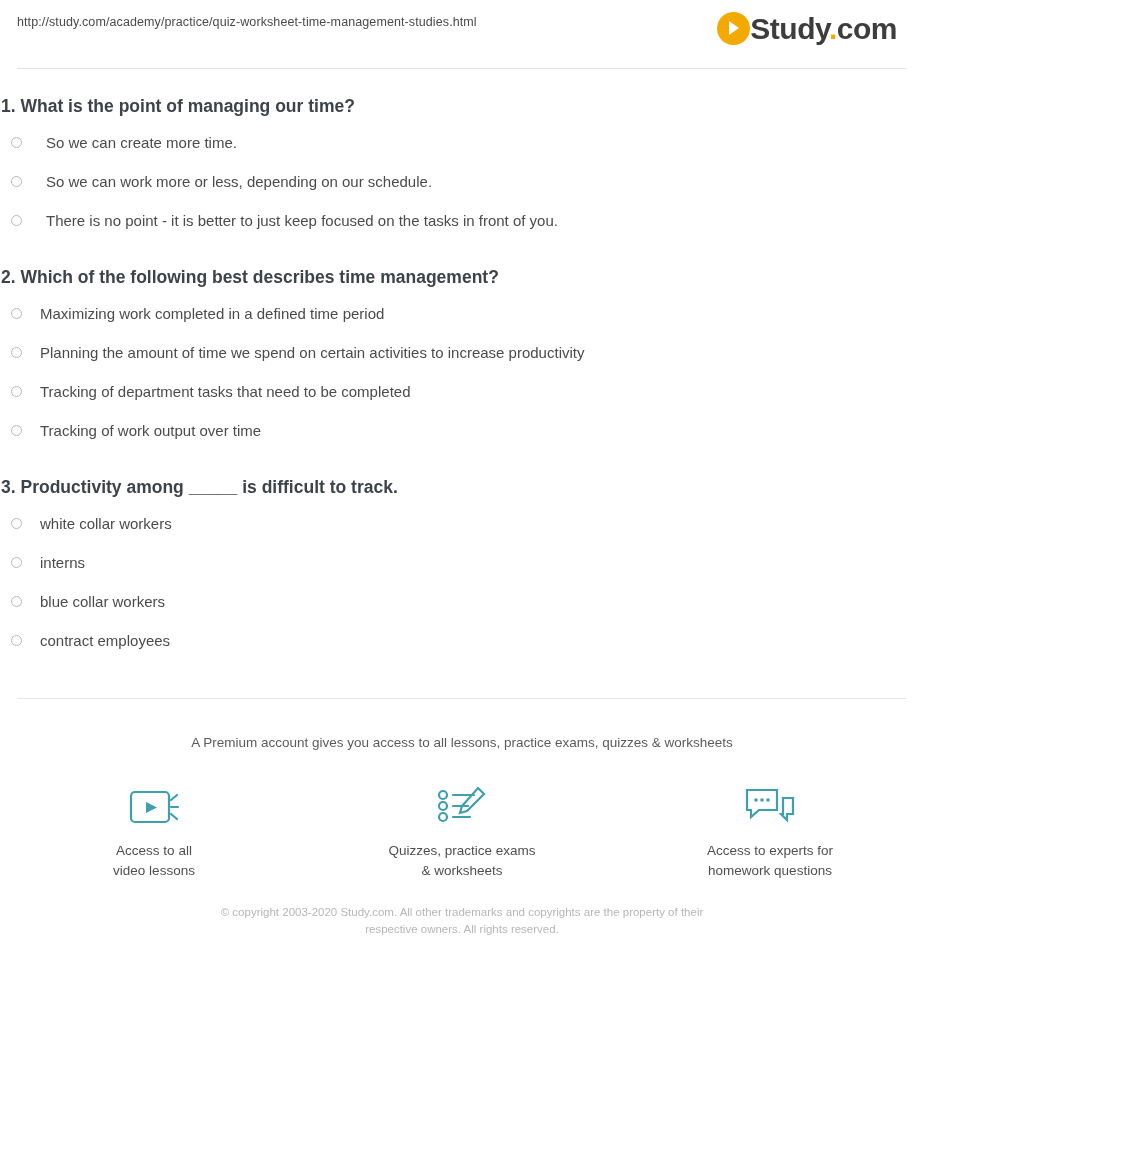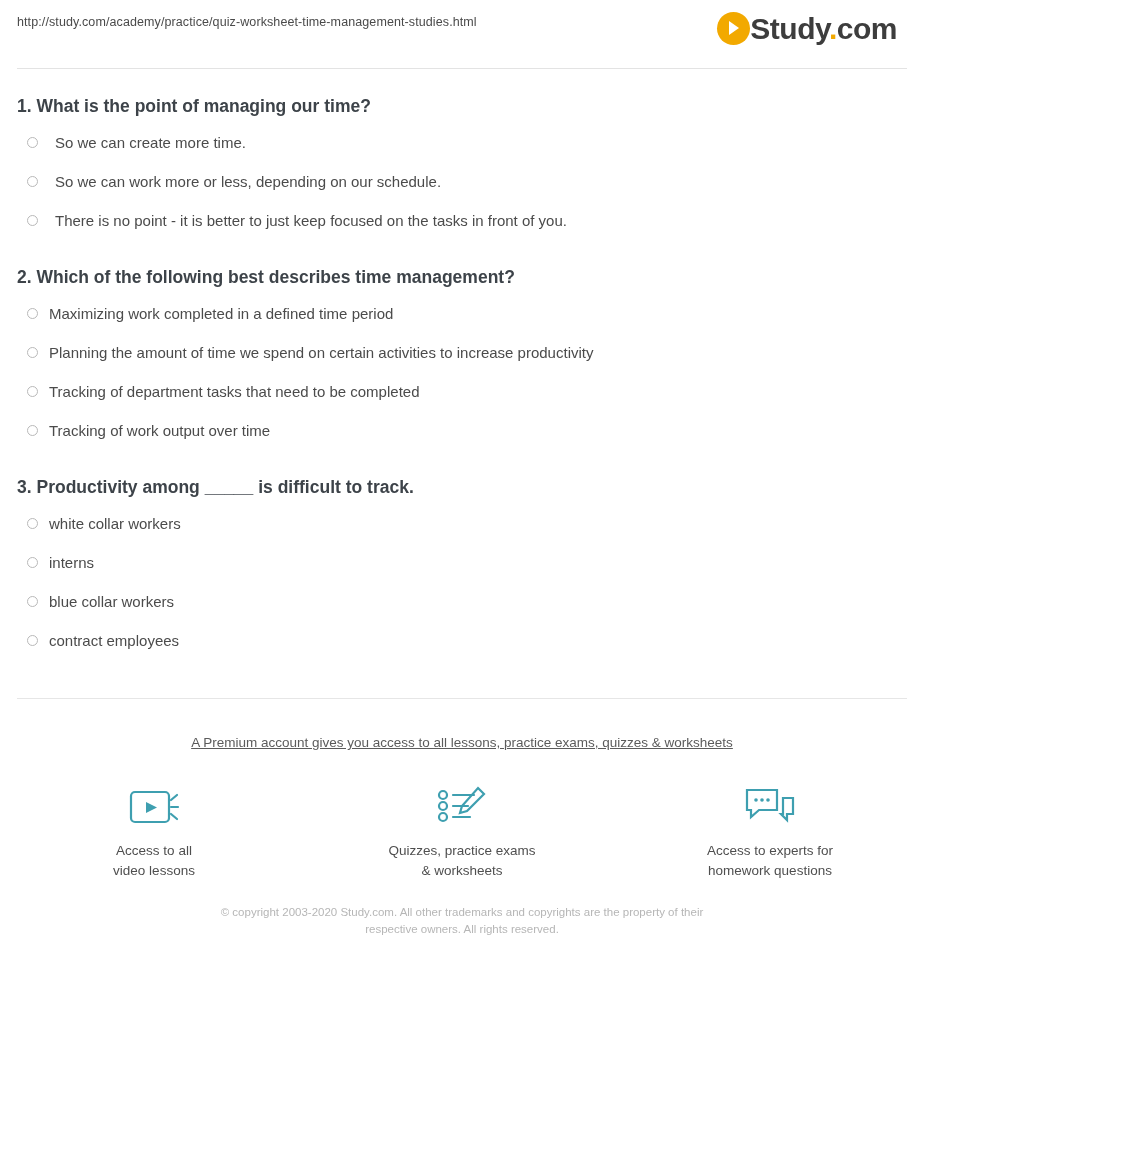--- a/index.html
+++ b/index.html
@@ -66,40 +66,40 @@
     color: #3d4349;
     margin: 22px 0 0 17px;
     letter-spacing: -0.2px;
   }
   .rule {
     height: 1px;
     background: #e3e3e3;
     margin: 22px 17px 0 17px;
   }
   .quiz {
-    padding: 0 17px;
+    padding: 0 1px;
   }
   .question {
     margin-top: 27px;
   }
   .q-text {
     font-size: 17.5px;
     font-weight: bold;
     color: #3d4349;
     margin-bottom: 6px;
   }
   .choices {
     margin: 0;
     padding: 0;
     list-style: none;
   }
   .choice {
     display: flex;
     align-items: center;
-    gap: 11px;
+    gap: 18px;
     padding: 11px 0 11px 10px;
     font-size: 15px;
     color: #4b4b4b;
   }
   .radio {
     width: 11px;
     height: 11px;
     border: 1px solid #b9b9b9;
     border-radius: 50%;
     flex: 0 0 auto;
@@ -118,21 +118,20 @@
   }
   .promo-title {
     font-size: 19px;
     color: #3e9fb0;
     font-weight: normal;
   }
   .promo-sub {
     font-size: 13.5px;
     color: #5b5b5b;
     margin-top: 9px;
-    text-decoration: underline;
   }
   .features {
     display: flex;
     justify-content: center;
     gap: 128px;
     margin-top: 28px;
   }
   .feature {
     width: 180px;
     text-align: center;

